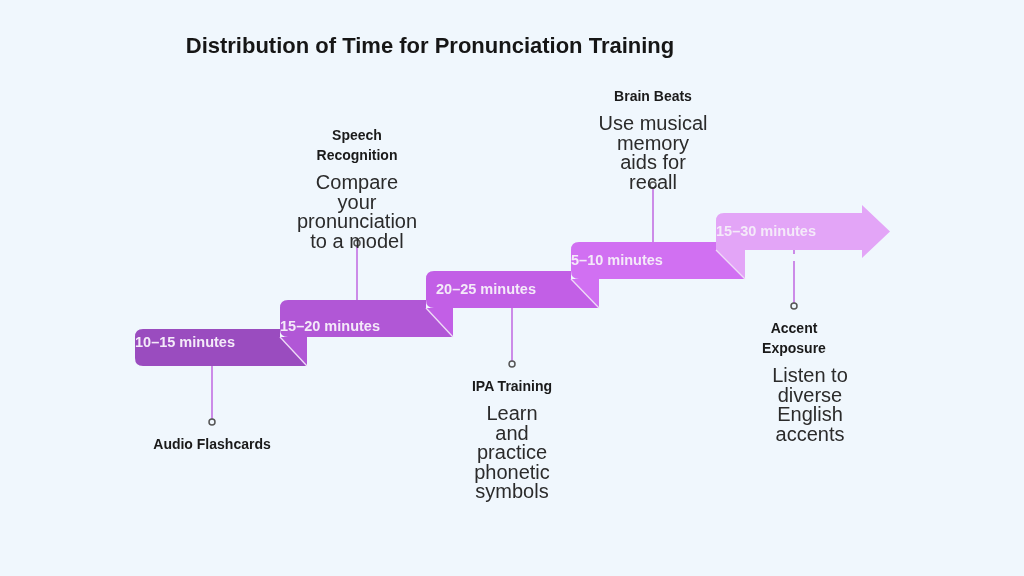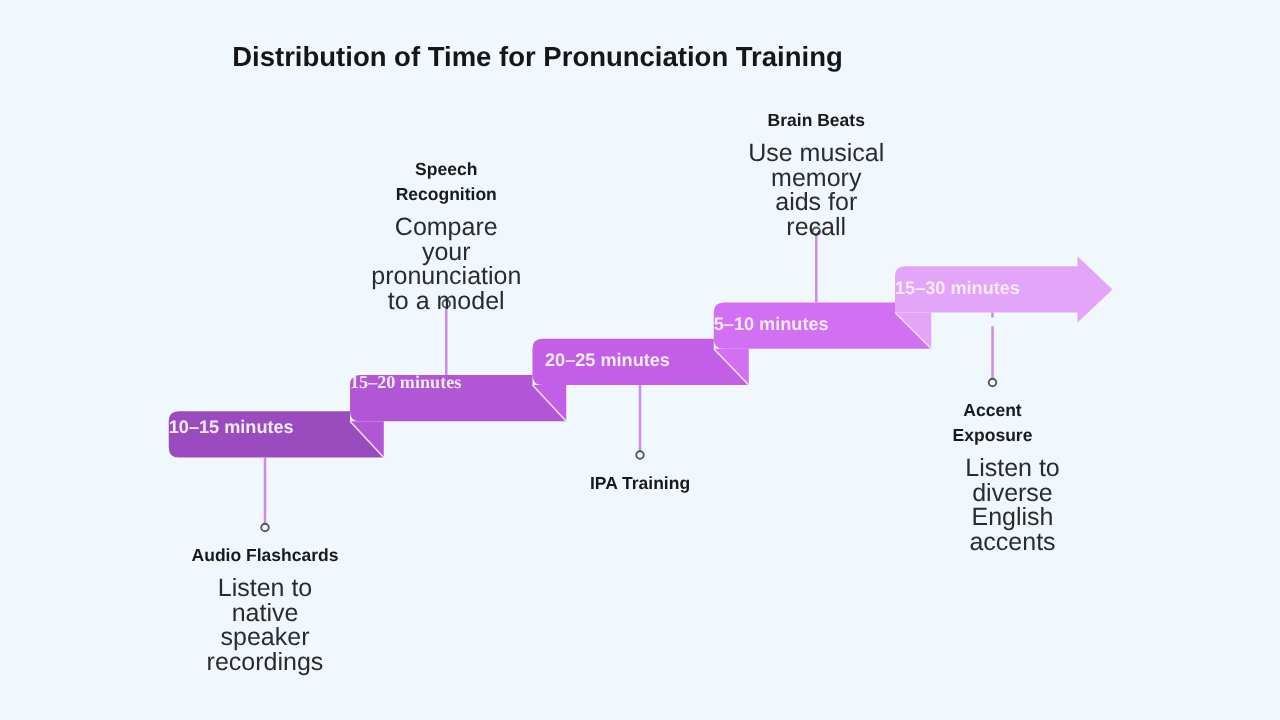--- a/index.html
+++ b/index.html
@@ -64,37 +64,37 @@
     <circle cx="653" cy="185" r="3" fill="#f0f7fd" stroke="#555" stroke-width="1.5"></circle>
   </g>
   <g>
     <line x1="794" y1="250" x2="794" y2="254" stroke="#cc8be8" stroke-width="2"></line>
     <line x1="794" y1="261" x2="794" y2="303" stroke="#cc8be8" stroke-width="2"></line>
     <circle cx="794" cy="306" r="3" fill="#f0f7fd" stroke="#555" stroke-width="1.5"></circle>
   </g>
 </svg>
 
 <div class="step-label" style="left:135px; top:324px; width:155px;">10–15 minutes</div>
-<div class="step-label" style="left:280px; top:288px; width:155px;font-family:Liberation Serif, serif;">15–20 minutes</div>
+<div class="step-label" style="left:280px; top:308px; width:155px;">15–20 minutes</div>
 <div class="step-label" style="left:436px; top:271px; width:155px;">20–25 minutes</div>
 <div class="step-label" style="left:571px; top:242px; width:145px;">5–10 minutes</div>
 <div class="step-label" style="left:716px; top:213px; width:155px;">15–30 minutes</div>
 
 <div class="node" style="left:132px; top:434px;">
   <div class="node-title">Audio Flashcards</div>
-  <div class="node-desc" style="width:120px; margin-left:20px;">Listen to native speaker recordings</div>
 </div>
 
 <div class="node" style="left:277px; top:125px;">
   <div class="node-title" style="width:100px; margin-left:30px;">Speech Recognition</div>
   <div class="node-desc" style="width:120px; margin-left:20px;">Compare your pronunciation to a model</div>
 </div>
 
 <div class="node" style="left:432px; top:376px;">
   <div class="node-title">IPA Training</div>
+  <div class="node-desc" style="width:80px; margin-left:40px;">Learn and practice phonetic symbols</div>
 </div>
 
 <div class="node" style="left:573px; top:86px;">
   <div class="node-title">Brain Beats</div>
   <div class="node-desc" style="width:110px; margin-left:25px;">Use musical memory aids for recall</div>
 </div>
 
 <div class="node" style="left:714px; top:318px;">
   <div class="node-title" style="width:80px; margin-left:40px;">Accent Exposure</div>
   <div class="node-desc" style="width:120px; margin-left:36px;">Listen to diverse English accents</div>

